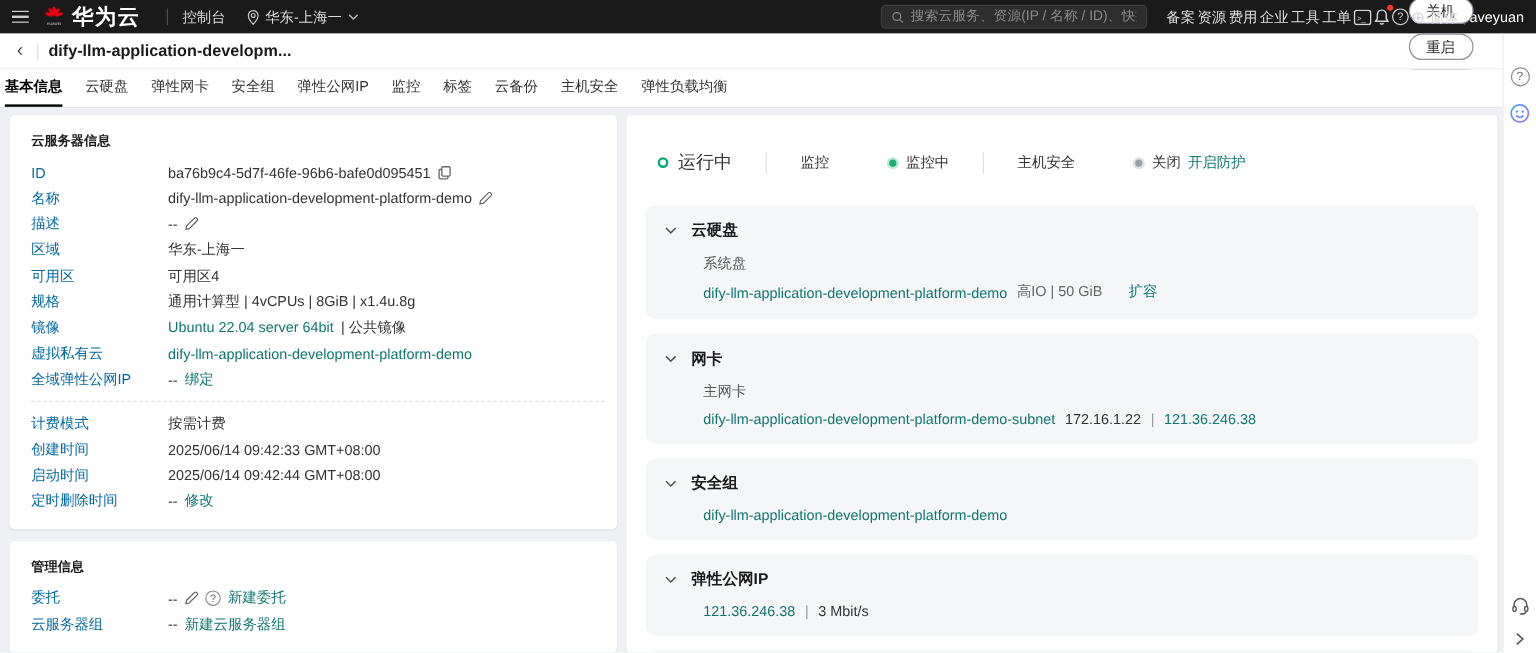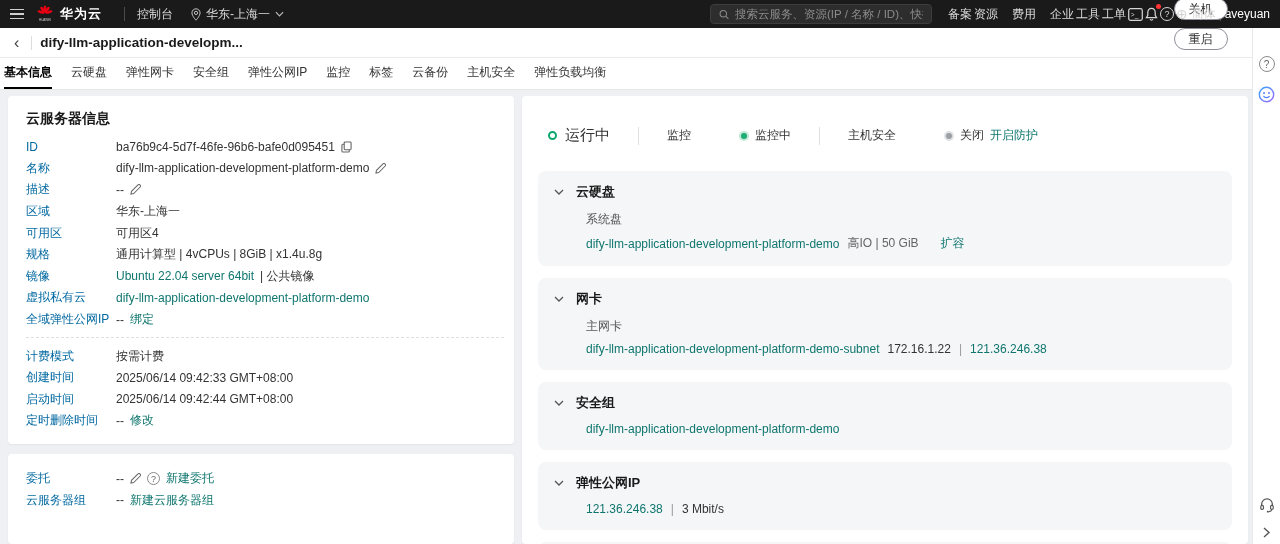--- a/index.html
+++ b/index.html
@@ -4,21 +4,21 @@
 <style>
   * { margin:0; padding:0; box-sizing:border-box; }
   html,body { width:1280px; height:544px; overflow:hidden; background:#fff;
     font-family:"Liberation Sans","DejaVu Sans",sans-serif; font-size:12px; color:#333; }
 
   
   .topnav { height:28px; background:#1a1a1a; color:#e3e3e3; display:flex; align-items:center; padding:0 10px; }
   .topnav .hamburger { width:14px; display:flex; flex-direction:column; gap:3px; margin-right:12px; cursor:pointer; }
   .topnav .hamburger i { height:1.5px; background:#cfcfcf; display:block; }
   .brand { display:flex; align-items:center; gap:6px; margin-right:10px; }
-  .brand-name { font-size:13px; font-weight:bold; color:#fff; letter-spacing:1px; }
+  .brand-name { font-size:18px; font-weight:bold; color:#fff; letter-spacing:1px; }
   .nav-divider { width:1px; height:14px; background:#4a4a4a; margin:0 12px; }
   .nav-item { color:#dcdcdc; margin-right:18px; cursor:pointer; white-space:nowrap; }
   .region { display:flex; align-items:center; gap:5px; cursor:pointer; color:#dcdcdc; }
   .nav-search { margin-left:auto; margin-right:16px; width:222px; height:20px; background:#2d2d2d;
     border:1px solid #3d3d3d; border-radius:4px; display:flex; align-items:center; padding:0 8px; gap:6px; }
   .nav-search input { background:transparent; border:none; outline:none; color:#9a9a9a; font-size:11.5px; width:100%; }
   .nav-search input::placeholder { color:#8c8c8c; }
   .nav-right { display:flex; align-items:center; gap:2px; }
   .nav-icon { position:relative; display:flex; align-items:center; color:#d5d5d5; cursor:pointer; }
   .badge-dot { position:absolute; top:-3px; right:-3px; width:5px; height:5px; border-radius:50%; background:#f33; }
@@ -46,24 +46,24 @@
 
   
   .tabbar { height:32px; background:#fff; border-bottom:1px solid #e6e6e6; display:flex; align-items:flex-end; padding:0 4px; gap:19px; }
   .tab { padding:6px 0 8px; color:#333; cursor:pointer; white-space:nowrap; }
   .tab.active { color:#000; font-weight:bold; border-bottom:2px solid #000; padding-bottom:6px; }
 
   
   .content { flex:1; background:#eef0f3; display:flex; padding:6px 4px 0 8px; gap:8px; overflow:hidden; }
   .left-col { width:506px; display:flex; flex-direction:column; gap:10px; }
   .card { background:#fff; border-radius:4px; box-shadow:0 1px 2px rgba(0,0,0,.05); padding:14px 10px 12px 18px; }
-  .card-title { font-size:14px; font-weight:bold; color:#1a1a1a; margin-bottom:8px; }
+  .card-title { font-size:11px; font-weight:bold; color:#1a1a1a; margin-bottom:8px; }
   .info-row { display:flex; align-items:center; height:21.6px; }
   .info-label { width:90px; color:#0369a1; flex-shrink:0; }
-  .info-value { color:#333; display:flex; align-items:center; gap:6px; min-width:0; white-space:nowrap; }
+  .info-value { color:#333; display:flex; align-items:center; gap:6px; min-width:0; white-space:nowrap;margin-left:24px; }
   .link { color:#0f766e; cursor:pointer; text-decoration:none; white-space:nowrap;text-align:center; }
   .dashed-sep { border-top:1px dashed #e0e0e0; margin:7px 0; }
   .icon-btn { display:inline-flex; align-items:center; color:#666; cursor:pointer; }
   .qmark { width:13px; height:13px; border:1px solid #8a8a8a; border-radius:50%; color:#666; font-size:9px;
     display:inline-flex; align-items:center; justify-content:center; cursor:pointer; }
 
   .right-panel { flex:1; background:#fff; border-radius:4px; box-shadow:0 1px 2px rgba(0,0,0,.05);
     padding:30px 16px 0 16px; min-width:0; overflow:hidden; }
   .status-row { display:flex; align-items:center; margin-bottom:26px; padding-left:10px; }
   .st-running { display:flex; align-items:center; gap:8px; font-size:15px; color:#333; }
@@ -132,21 +132,21 @@
     <svg width="11" height="11" viewBox="0 0 14 14">
       <circle cx="6" cy="6" r="4.5" fill="none" stroke="#8c8c8c" stroke-width="1.4"></circle>
       <line x1="9.5" y1="9.5" x2="13" y2="13" stroke="#8c8c8c" stroke-width="1.4"></line>
     </svg>
     <input placeholder="搜索云服务、资源(IP / 名称 / ID)、快捷操作..." style="">
   </span>
 
   <span class="nav-right">
     <span class="nav-item" style="margin:0">备案</span>
     <span class="nav-item" style="margin:0">资源</span>
-    <span class="nav-item" style="margin:12px">费用</span>
+    <span class="nav-item" style="margin:0">费用</span>
     <span class="nav-item" style="margin:0">企业</span>
     <span class="nav-item" style="margin:0">工具</span>
     <span class="nav-item" style="margin:0">工单</span>
     <span class="nav-icon">
       <svg width="15" height="13" viewBox="0 0 16 14">
         <rect x="0.7" y="0.7" width="14.6" height="12.6" rx="2" fill="none" stroke="#d5d5d5" stroke-width="1.3"></rect>
         <text x="3" y="10" font-size="7" fill="#d5d5d5">&gt;_</text>
       </svg>
     </span>
     <span class="nav-icon">
@@ -318,20 +318,21 @@
           <div class="info-row">
             <span class="info-label">定时删除时间</span>
             <span class="info-value">
               <span>--</span>
               <span class="link">修改</span>
             </span>
           </div>
         </div>
 
         <div class="card" style="flex:1">
+          <div class="card-title">管理信息</div>
 
           <div class="info-row">
             <span class="info-label">委托</span>
             <span class="info-value">
               <span>--</span>
               <span class="icon-btn">
                 <svg width="11" height="11" viewBox="0 0 12 12">
                     <path d="M1 11l0.6-3L9 0.6a1 1 0 0 1 1.4 0l1 1a1 1 0 0 1 0 1.4L4 10.4 1 11z" fill="none" stroke="#666" stroke-width="1.1"></path>
                   </svg>
               </span>

